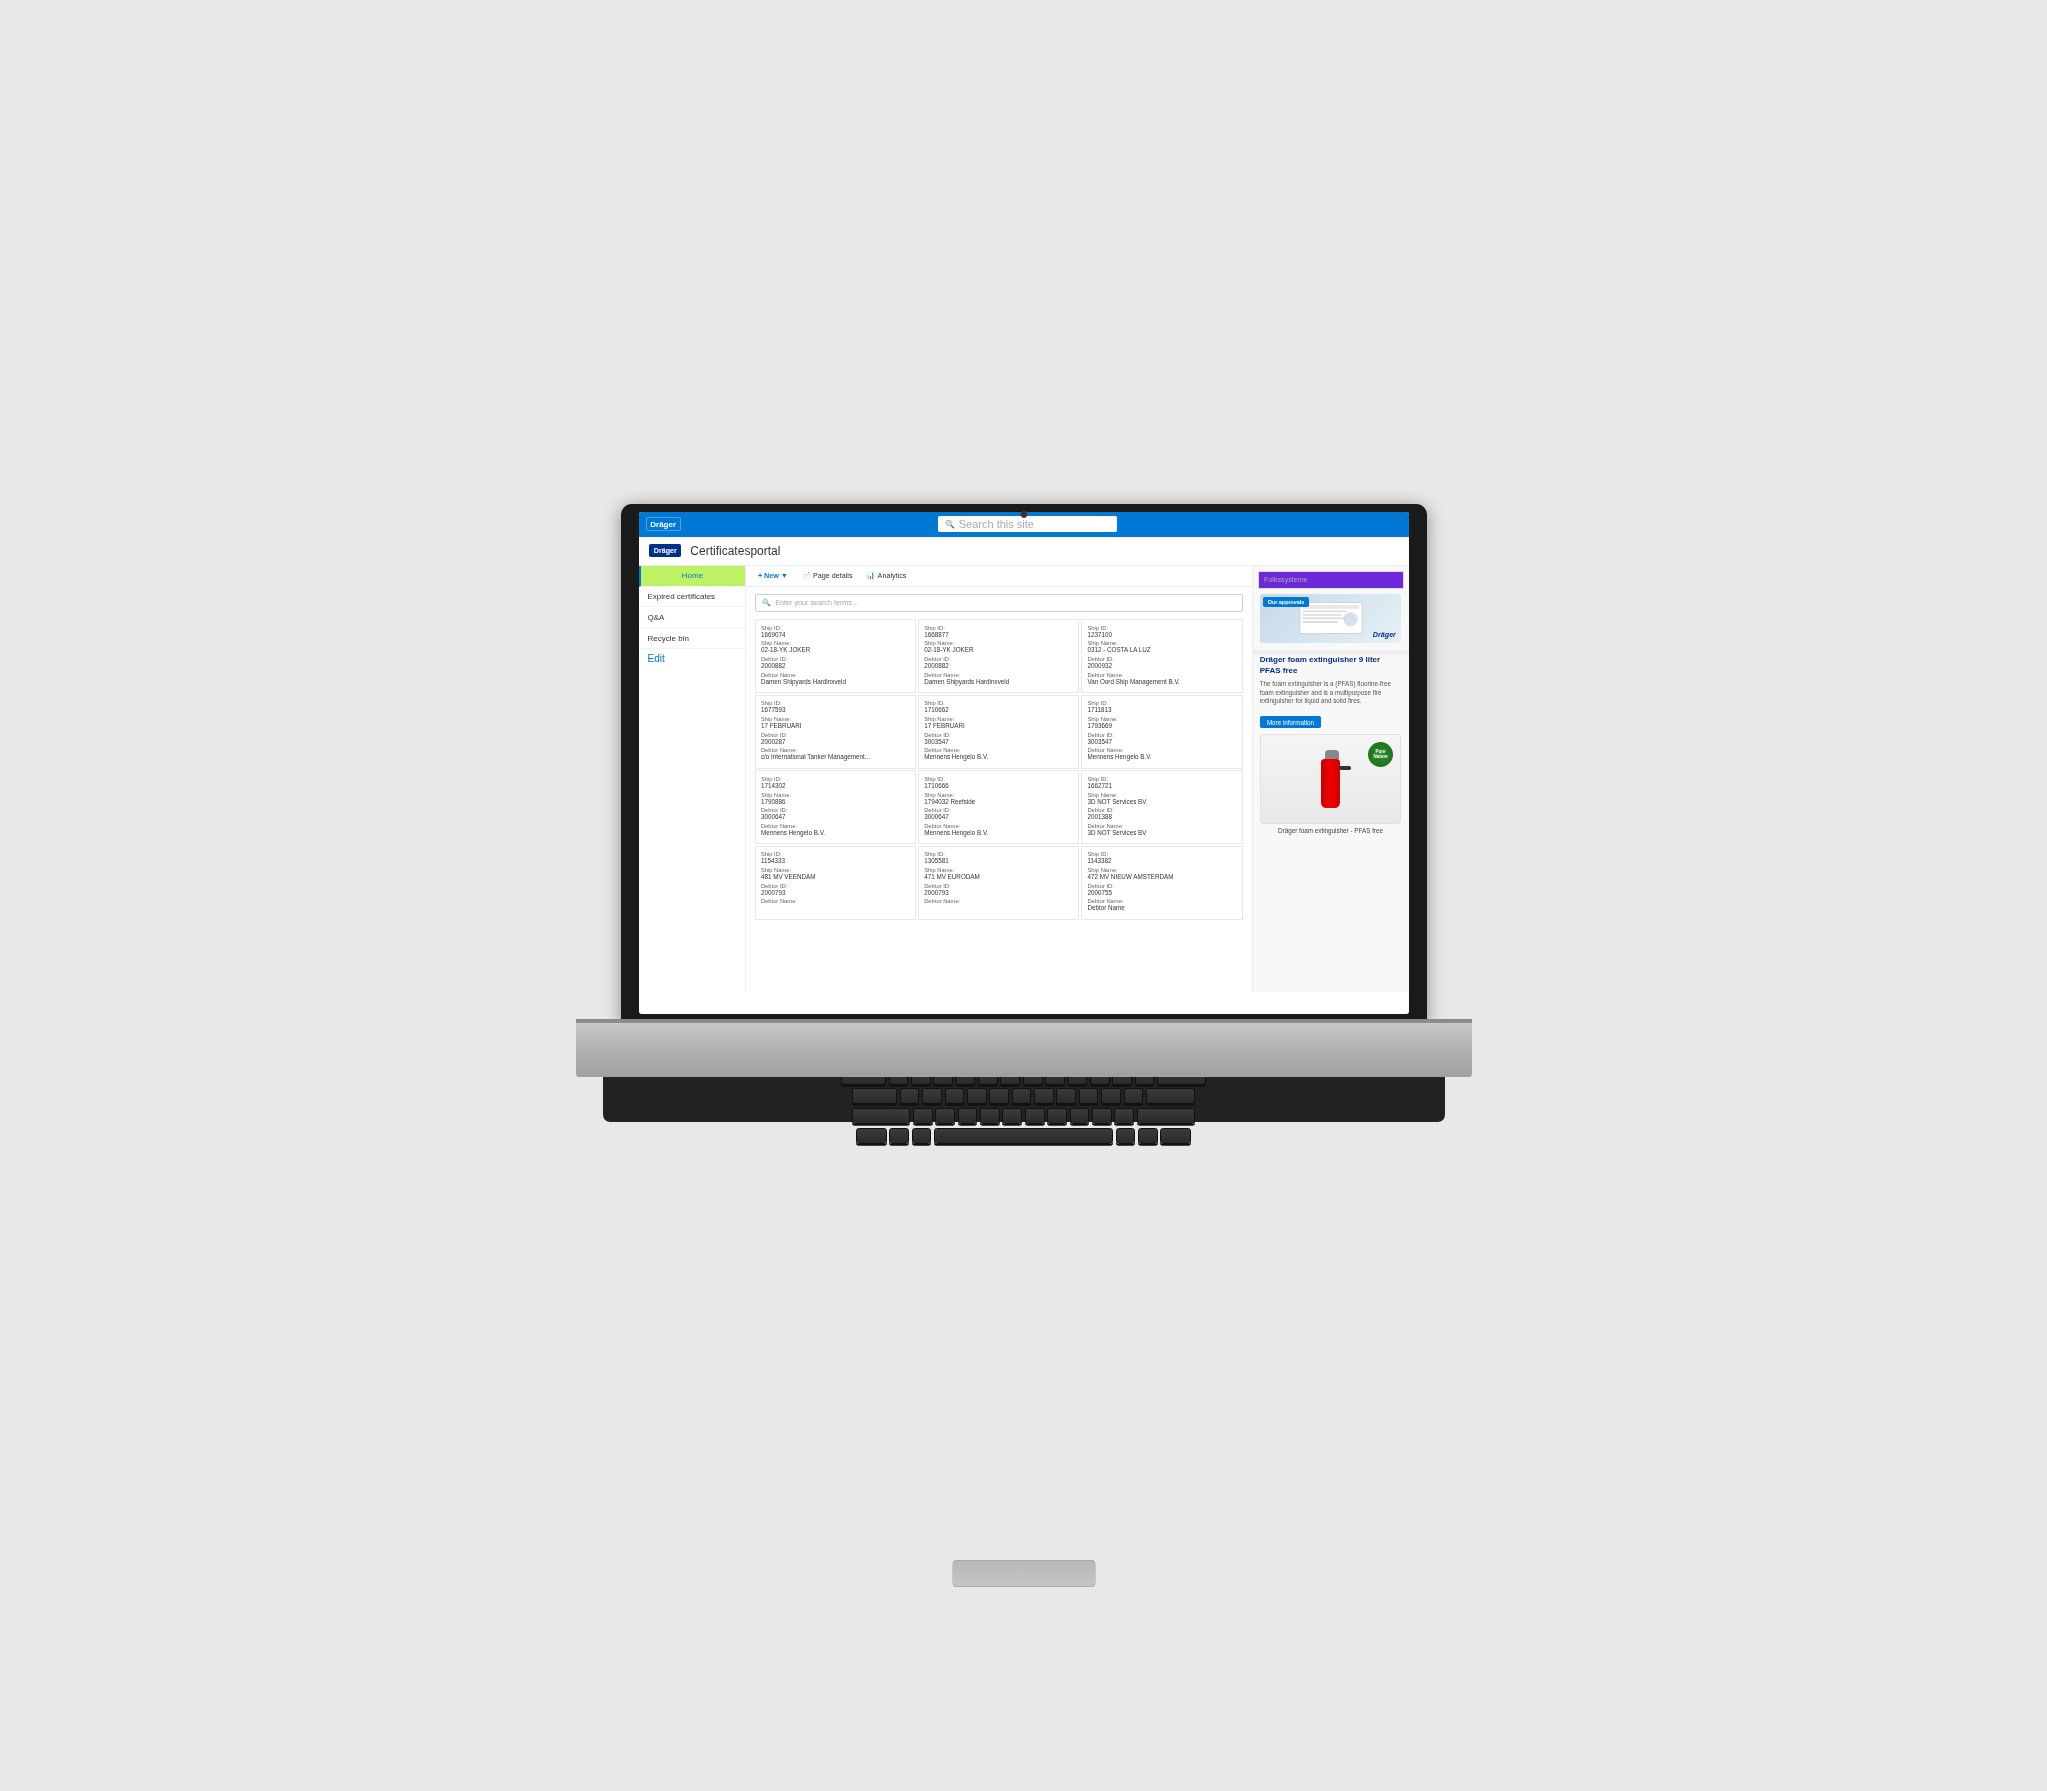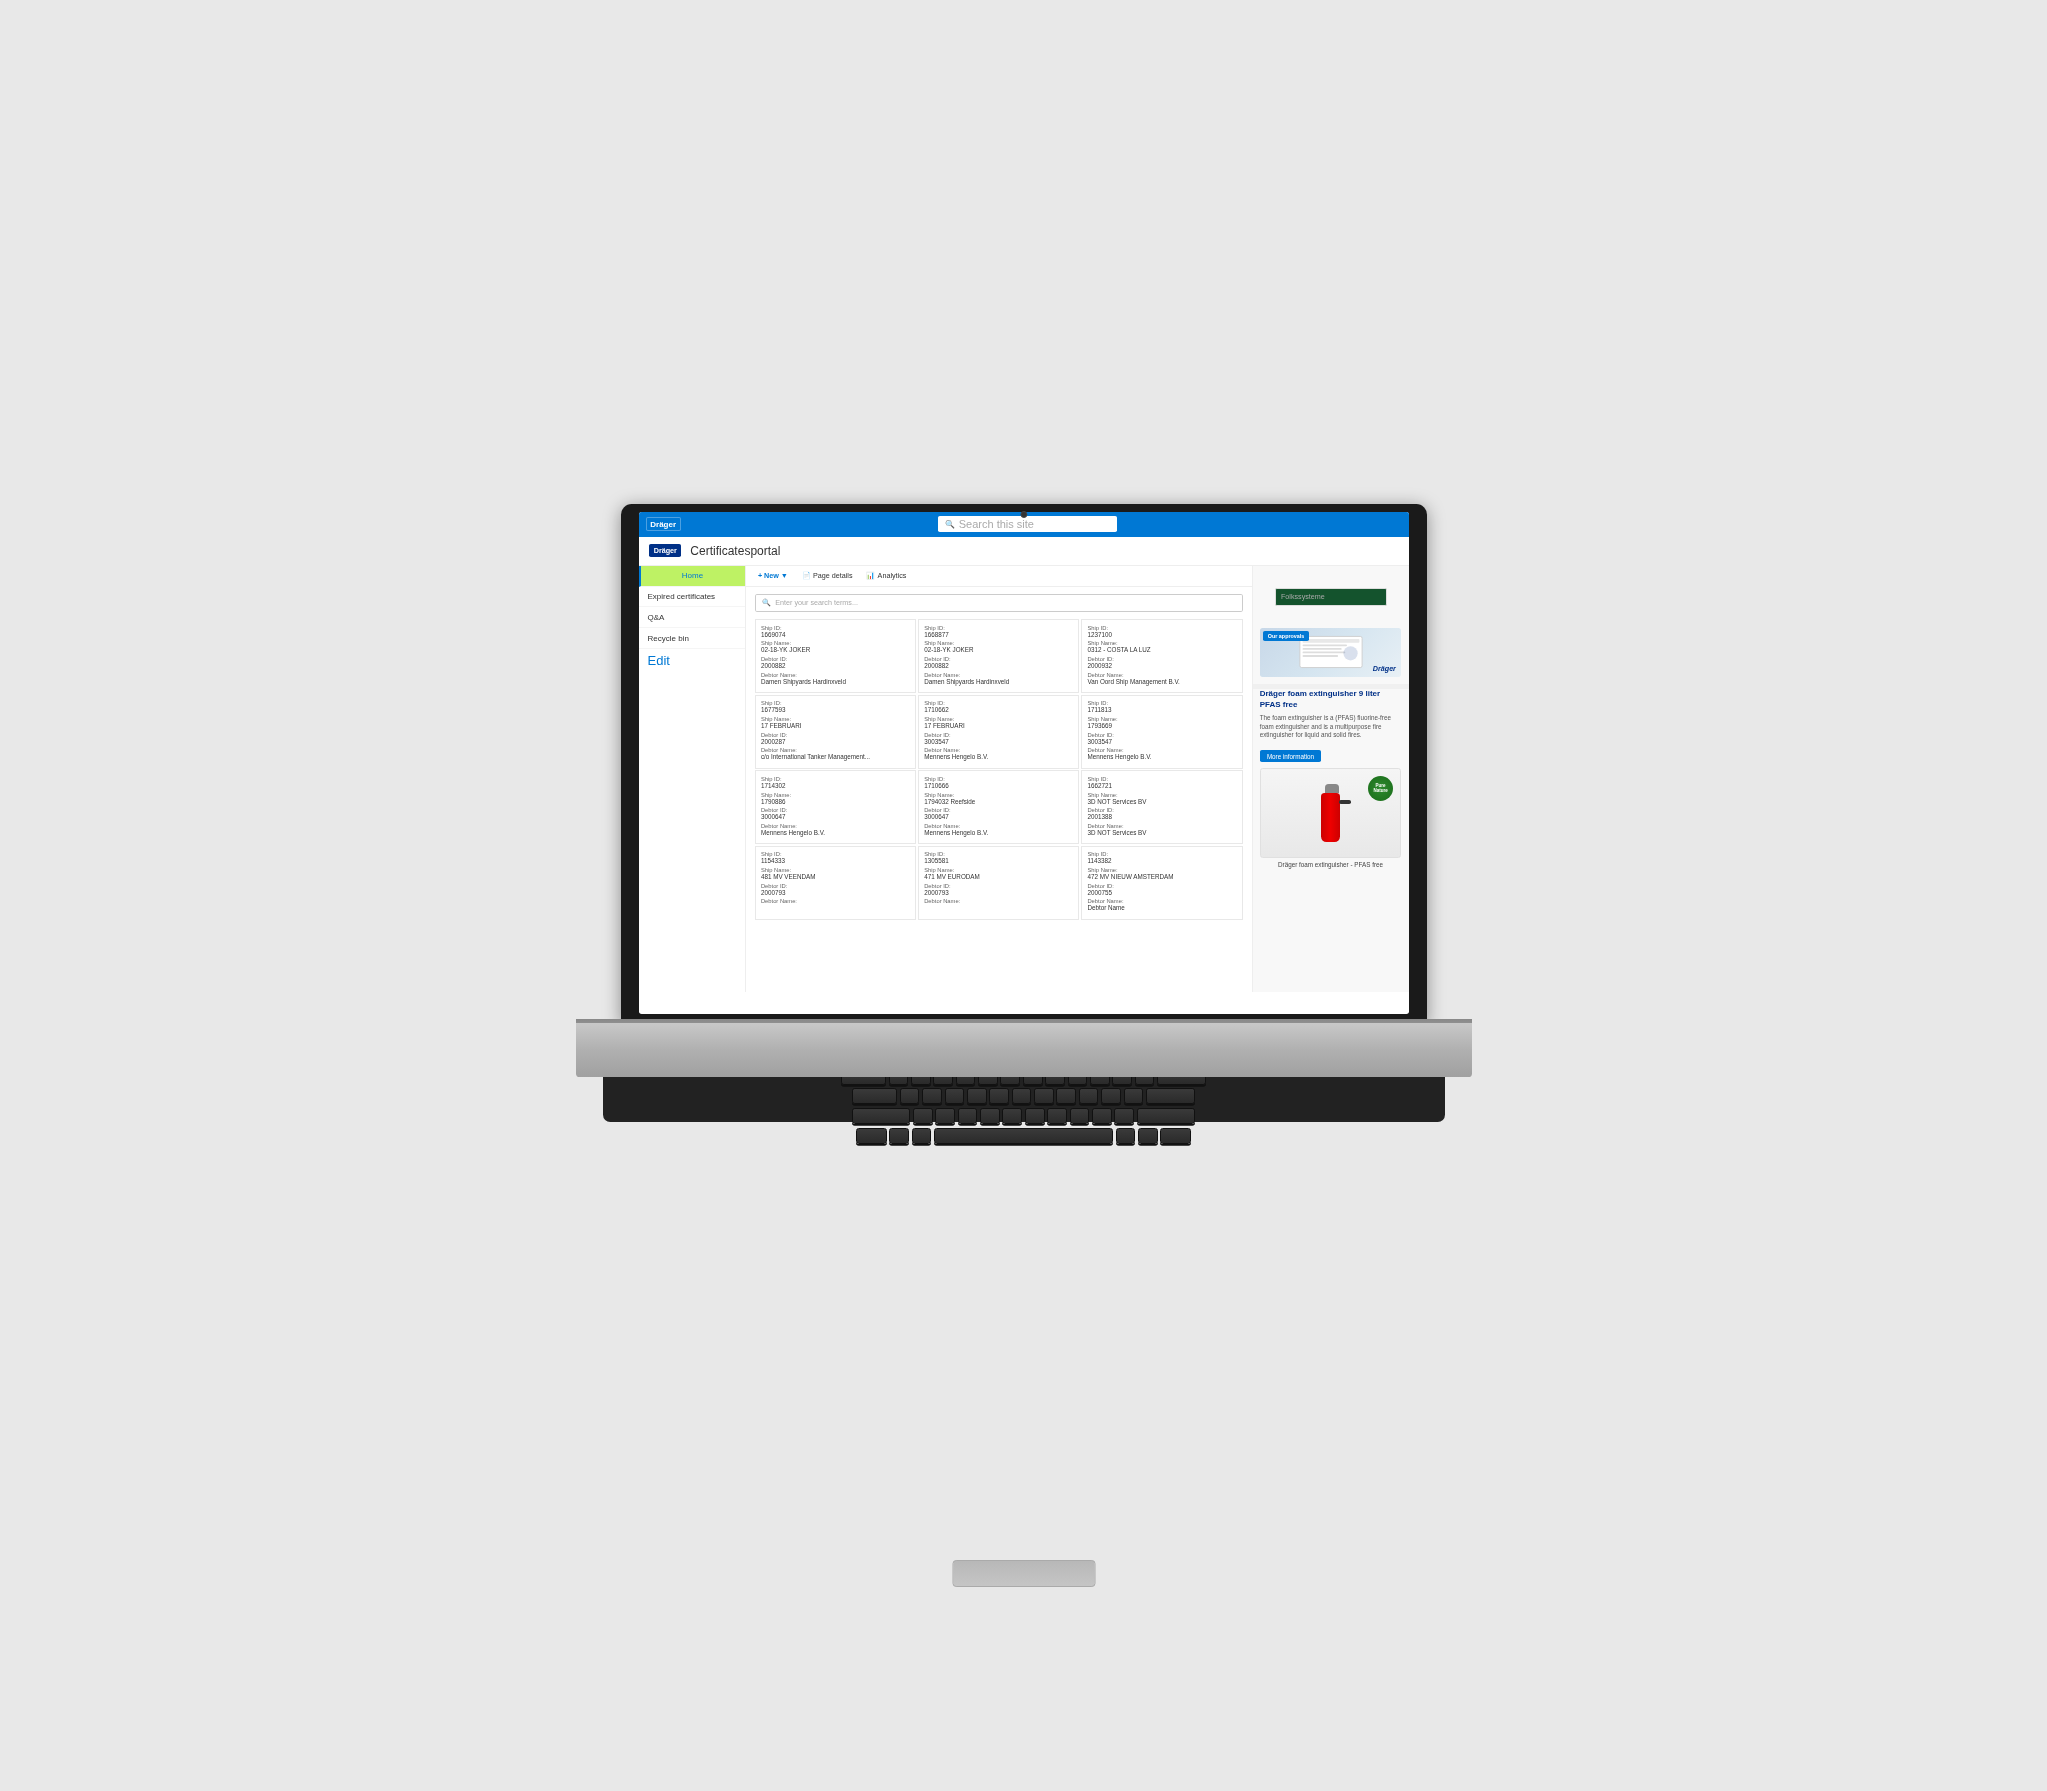--- a/index.html
+++ b/index.html
@@ -212,21 +212,21 @@
     .sp-nav-item.active {
       background: #bef264;
       color: #0078d4;
       border-left: 2.7px solid #0078d4;
       font-weight: 400;
       text-align: center;
     }
 
     .sp-nav-edit {
       padding: 3.6px 9px;
-      font-size: 13px;
+      font-size: 10px;
       color: #0078d4;
       cursor: pointer;
     }
 
     .sp-main {
       flex: 1;
       display: flex;
       overflow: hidden;
     }
 
@@ -307,22 +307,22 @@
 
     .sp-right-panel {
       width: 157px;
       background: #f8f8f8;
       border-left: 0.9px solid #eee;
       flex-shrink: 0;
       overflow-y: auto;
     }
 
     .right-panel-search {
-      margin: 22px;
-      background: #14532d;
+      margin: 5px;
+      background: #6d28d9;
       border: 0.9px solid #ddd;
       border-radius: 1.8px;
       height: 18px;
       font-size: 7.2px;
       color: #aaa;
       padding: 0 5.4px;
       display: flex;
       align-items: center;
     }
 

